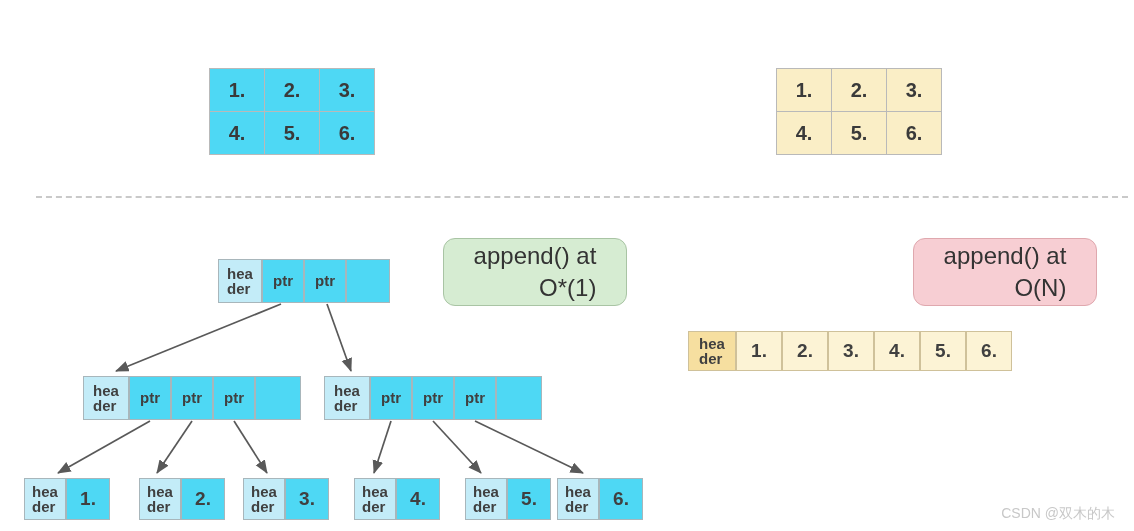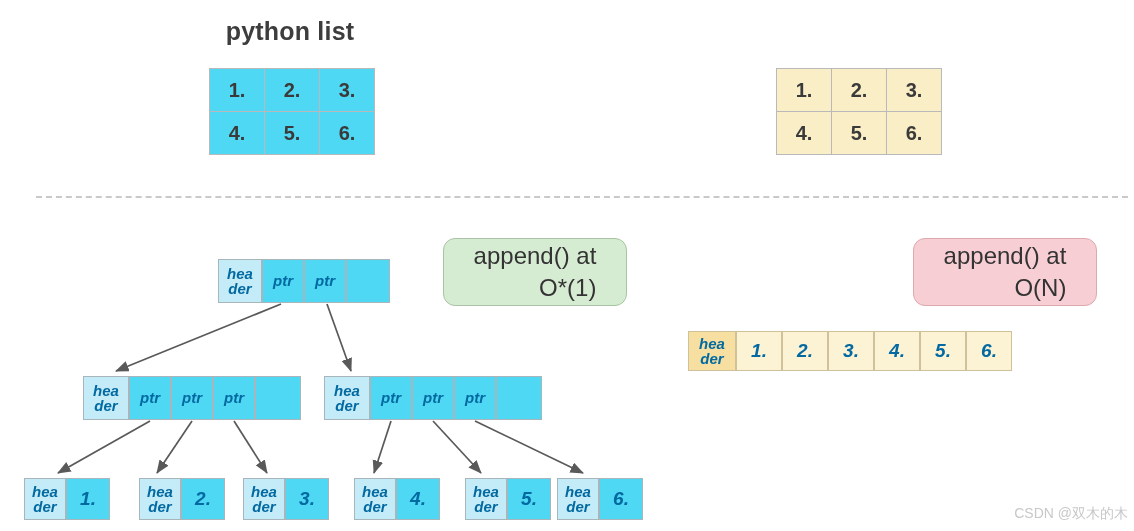--- a/index.html
+++ b/index.html
@@ -74,27 +74,25 @@
     position: absolute;
     display: flex;
     box-sizing: border-box;
   }
   .node .cell {
     box-sizing: border-box;
     border: 1px solid #a8b6bb;
     display: flex;
     align-items: center;
     justify-content: center;
-    text-align: center;
     font-size: 15px;
     font-weight: bold;
-    color: #0369a1;
+    color: #404040;
     line-height: 1.02;
     white-space: pre-line;
-    font-style: italic;
   }
   .cell.header { background: #c3ecf8; }
   .cell.ptr    { background: #4ed8f4; }
   .cell.empty  { background: #4ed8f4; }
   .cell.val    { background: #4ed8f4; font-size: 19px; }
 
   
   .cell.nheader { background: #f6dfa0; }
   .cell.nval    { background: #fcf3d5; font-size: 19px; }
   .node.numpy .cell { border: 1px solid #cfc19a; }
@@ -154,33 +152,32 @@
   #arrows {
     position: absolute;
     left: 0; top: 0;
     width: 1134px; height: 531px;
     pointer-events: none;
   }
 
   
   #watermark {
     position: absolute;
-    right: 6px;
+    right: 19px;
     bottom: 8px;
     font-size: 14px;
     color: #c8c8c8;
     white-space: nowrap;
   }
 </style>
 </head>
 <body>
 
 <div id="canvas">
 
-  <div class="title" id="title-python">python list</div>
 
   <table class="matrix" id="matrix-python">
     <tbody>
         <tr>
       <td>1.</td>
       <td>2.</td>
       <td>3.</td>
     </tr>
     <tr>
       <td>4.</td>

